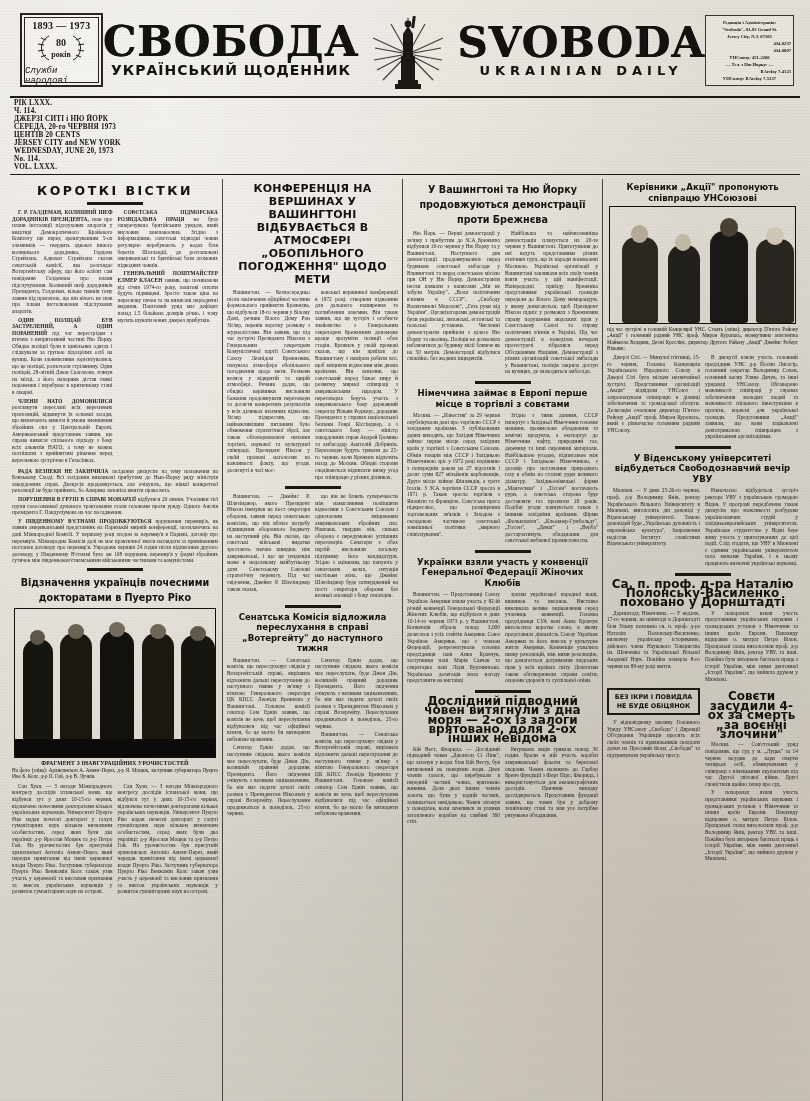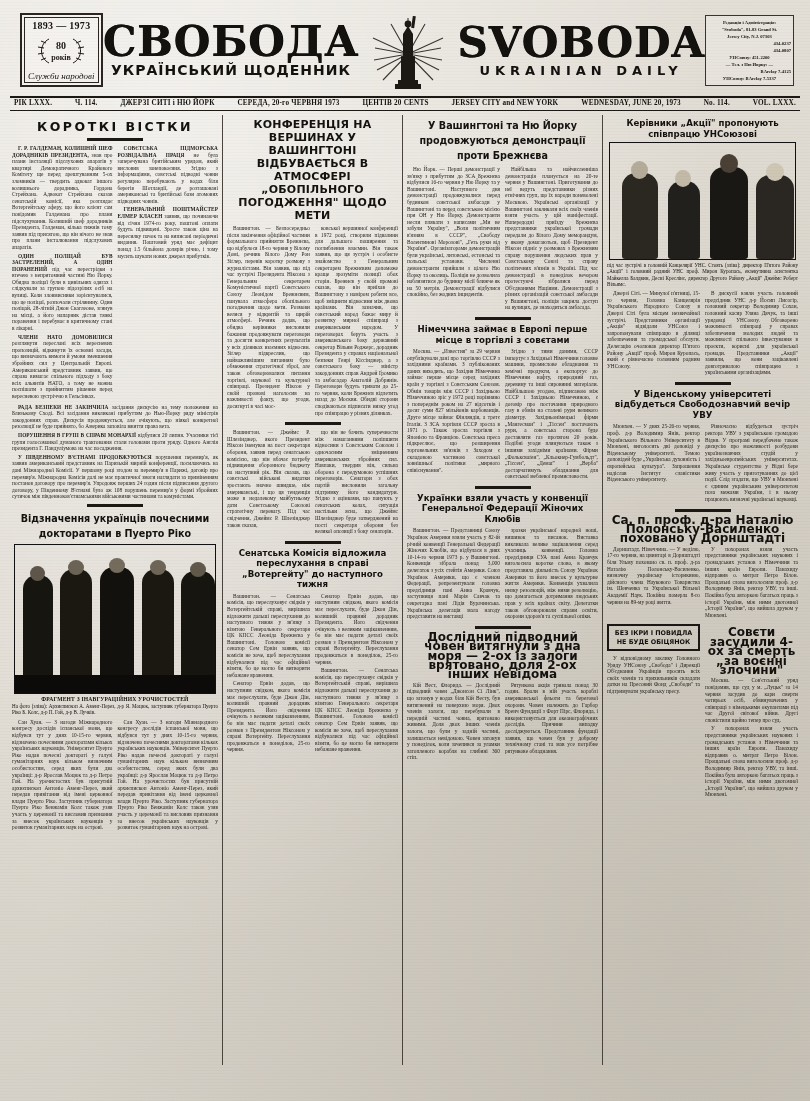--- a/index.html
+++ b/index.html
@@ -31,21 +31,21 @@
   .anniv {
     width:96px; height:74px; margin-left:12px;
     border:2px solid #2a2520; padding:2px;
     display:flex; flex-direction:column; align-items:center; justify-content:flex-start;
     background:rgba(255,255,255,.25);
   }
   .anniv .inner { border:1px solid #2a2520; width:100%; height:100%;
     display:flex; flex-direction:column; align-items:center; justify-content:space-between; padding:2px 0 1px; }
   .anniv .years { font-family:"Liberation Serif",serif; font-weight:bold; font-size:10px; letter-spacing:.3px; }
   .anniv .wreath { position:relative; font-weight:bold; font-size:11px; line-height:9px; text-align:center; }
-  .anniv .motto { font-style:italic; font-size:9px; font-family:Liberation Serif, serif; }
+  .anniv .motto { font-style:italic; font-size:9px; font-family:Liberation Mono, monospace; }
 
   .title-block { flex:1; text-align:center; position:relative; }
   .title-row { display:flex; align-items:center; justify-content:center; gap:6px; }
   .big-title {
     font-family:"DejaVu Serif", serif;
     font-weight:bold; font-size:42px; letter-spacing:1px; line-height:40px;
     text-shadow:0.5px 0 0 #000;
   }
   .sub-uk { font-family:"DejaVu Sans",sans-serif; font-weight:bold; font-size:14px; letter-spacing:1px; }
   .sub-en { font-family:"DejaVu Sans",sans-serif; font-weight:bold; font-size:13px; letter-spacing:5px; }
@@ -57,21 +57,21 @@
     background:rgba(255,255,255,.2);
   }
   .addr-box div { white-space:nowrap; }
 
   
   .rule-thick { border-top:2px solid #1c1814; margin:2px 2px 0; }
   .rule-thin  { border-top:1px solid #1c1814; margin:1px 2px 2px; }
   .dateline {
     display:flex; justify-content:space-between; align-items:baseline;
     font-size:7.2px; font-weight:bold; padding:1px 6px 2px;
-    font-family:"Liberation Serif",serif; letter-spacing:.2px;
+    font-family:"Liberation Serif",serif; letter-spacing:.2px;flex-direction:column;
   }
   .dateline span { white-space:nowrap; }
 
   
   .content { display:flex; gap:0; height:952px; padding-top:2px; }
   .col { position:relative; padding:0 4px; }
   .col + .col { border-left:1px solid #4a443c; }
   .c1 { width:214px; } .c2 { width:180px; } .c3 { width:200px; } .c4 { width:200px; }
 
   .subcols { display:flex; gap:5px; }

